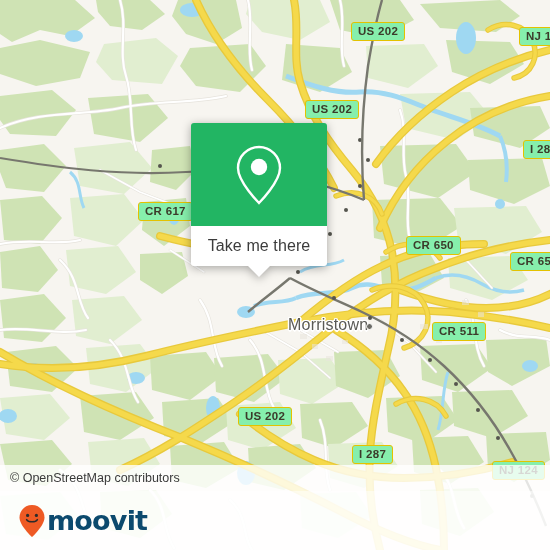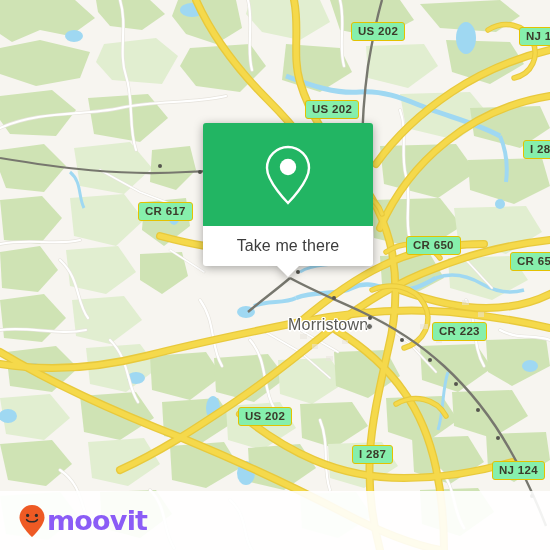--- a/index.html
+++ b/index.html
@@ -41,22 +41,22 @@
     font-family:"Liberation Sans", sans-serif;
   }
   .place-dot {
     position:absolute; width:7px; height:7px; border-radius:50%;
     background:#6B6B66; border:1.5px solid #fff;
   }
 
   
   #card {
     position:absolute;
-    left:203px; top:123px;
-    width:170px;
+    left:191px; top:123px;
+    width:136px;
     filter: drop-shadow(0 2px 5px rgba(0,0,0,0.33));
     text-align: center;
   }
   #card-green {
     height:103px;
     background:#22B563;
     border-radius:3px 3px 0 0;
     display:flex; align-items:center; justify-content:center;
   }
   #card-foot {
@@ -94,21 +94,21 @@
     background:rgba(255,255,255,0.90);
     display:flex; align-items:center; justify-content:space-between;
     padding:0 14px 0 18px;
   }
   #footer-title {
     font-size:16.5px; color:#333333; letter-spacing:0.1px;
     font-family:"Liberation Sans", sans-serif;
   }
   #brand { display:flex; align-items:center; gap:1px; }
   #brand-word {
-    font-size:27px; color:#8b5cf6; font-weight:bold; letter-spacing:-0.8px;
+    font-size:27px; color:#0c4a6e; font-weight:bold; letter-spacing:-0.8px;
     font-family:"DejaVu Sans", sans-serif;
   }
 </style>
 </head>
 <body>
 
 <div id="stage">
 
   <div id="map">
     <svg viewBox="0 0 550 550" xmlns="http://www.w3.org/2000/svg">
@@ -365,21 +365,21 @@
     </svg>
 
     <div id="shields">
         <div class="shield" style="left: 351px; top: 22px;">US 202</div>
         <div class="shield" style="left: 519px; top: 27px;">NJ 10</div>
         <div class="shield" style="left: 305px; top: 100px;">US 202</div>
         <div class="shield" style="left: 523px; top: 140px;">I 287</div>
         <div class="shield" style="left: 130px; top: 202px; margin-left: 8px;">CR 617</div>
         <div class="shield" style="left: 406px; top: 236px;">CR 650</div>
         <div class="shield" style="left: 510px; top: 252px;">CR 650</div>
-        <div class="shield" style="left: 432px; top: 322px;">CR 223</div>
+        <div class="shield" style="left: 432px; top: 322px;">CR 511</div>
         <div class="shield" style="left: 238px; top: 407px;">US 202</div>
         <div class="shield" style="left: 352px; top: 445px;">I 287</div>
         <div class="shield" style="left: 492px; top: 461px;">NJ 124</div>
       </div>
 
     <div id="places">
         <div class="place-label" style="left: 288px; top: 316px;">Morristown</div>
         <div class="place-dot" style="left: 366px; top: 323px;"></div>
       </div>
   </div>
@@ -390,20 +390,23 @@
         <path d="M27 4 C15.4 4 6 13.4 6 25 C6 39 27 60 27 60 C27 60 48 39 48 25 C48 13.4 38.6 4 27 4 Z" fill="none" stroke="#FFFFFF" stroke-width="2.4"></path>
         <circle cx="27" cy="24" r="8.2" fill="#FFFFFF"></circle>
       </svg>
     </div>
     <div id="card-foot">
       <span id="card-label">Take me there</span>
       <div id="card-tail"></div>
     </div>
   </div>
 
+  <div id="attrib">
+    <span id="attrib-text">© OpenStreetMap contributors</span>
+  </div>
 
   <div id="footer">
     <div id="brand">
       <svg width="28" height="34" viewBox="0 0 28 34">
         <path d="M14 1 C7 1 1.5 6.5 1.5 13.4 C1.5 21.5 14 33 14 33 C14 33 26.5 21.5 26.5 13.4 C26.5 6.5 21 1 14 1 Z" fill="#EE5A24"></path>
         <circle cx="9.6" cy="11.4" r="1.6" fill="#2B2B2B"></circle>
         <circle cx="18.4" cy="11.4" r="1.6" fill="#2B2B2B"></circle>
         <path d="M8.6 15.6 C10.4 18.6 17.6 18.6 19.4 15.6" fill="none" stroke="#2B2B2B" stroke-width="1.5" stroke-linecap="round"></path>
       </svg>
       <span id="brand-word">moovit</span>

